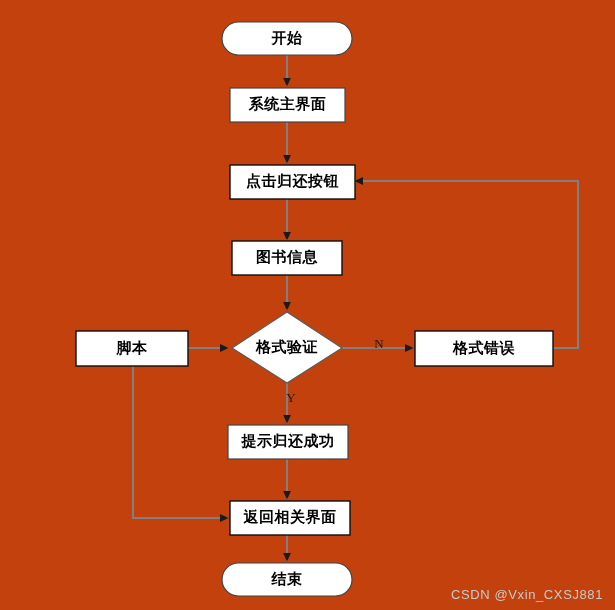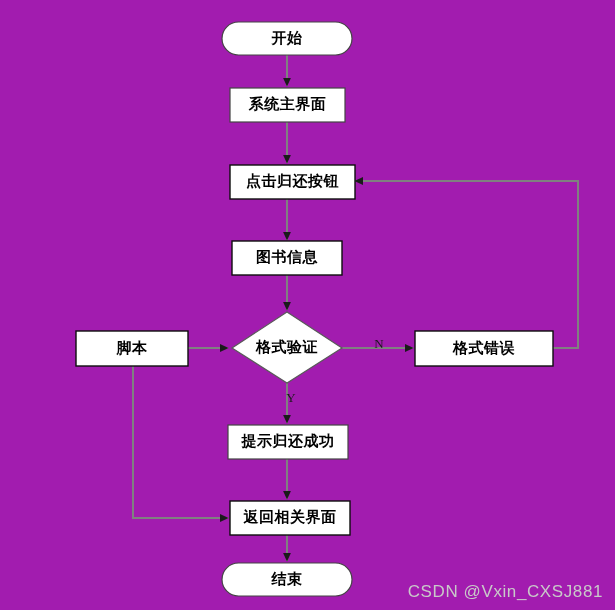--- a/index.html
+++ b/index.html
@@ -7,21 +7,21 @@
     padding: 0;
     background: #ffffff;
   }
   body {
     font-family: "Liberation Sans", "DejaVu Sans", sans-serif;
   }
   #canvas {
     position: relative;
     width: 615px;
     height: 610px;
-    background: #a21caf;
+    background: #c2410c;
     overflow: hidden;
     text-align: right;
   }
   #flow-svg {
     position: absolute;
     left: 0;
     top: 0;
     width: 615px;
     height: 610px;
   }
@@ -59,21 +59,21 @@
   .conn {
     stroke: #808080;
     stroke-width: 2;
     fill: none;
   }
   .watermark {
     position: absolute;
     right: 12px;
     bottom: 8px;
     font-family: "Liberation Sans", "DejaVu Sans", sans-serif;
-    font-size: 17px;
+    font-size: 13px;
     color: #c9c9c9;
     letter-spacing: 0.6px;
     user-select: none;
     white-space: nowrap;
   }
 </style>
 </head>
 <body>
 
 <div id="canvas">

